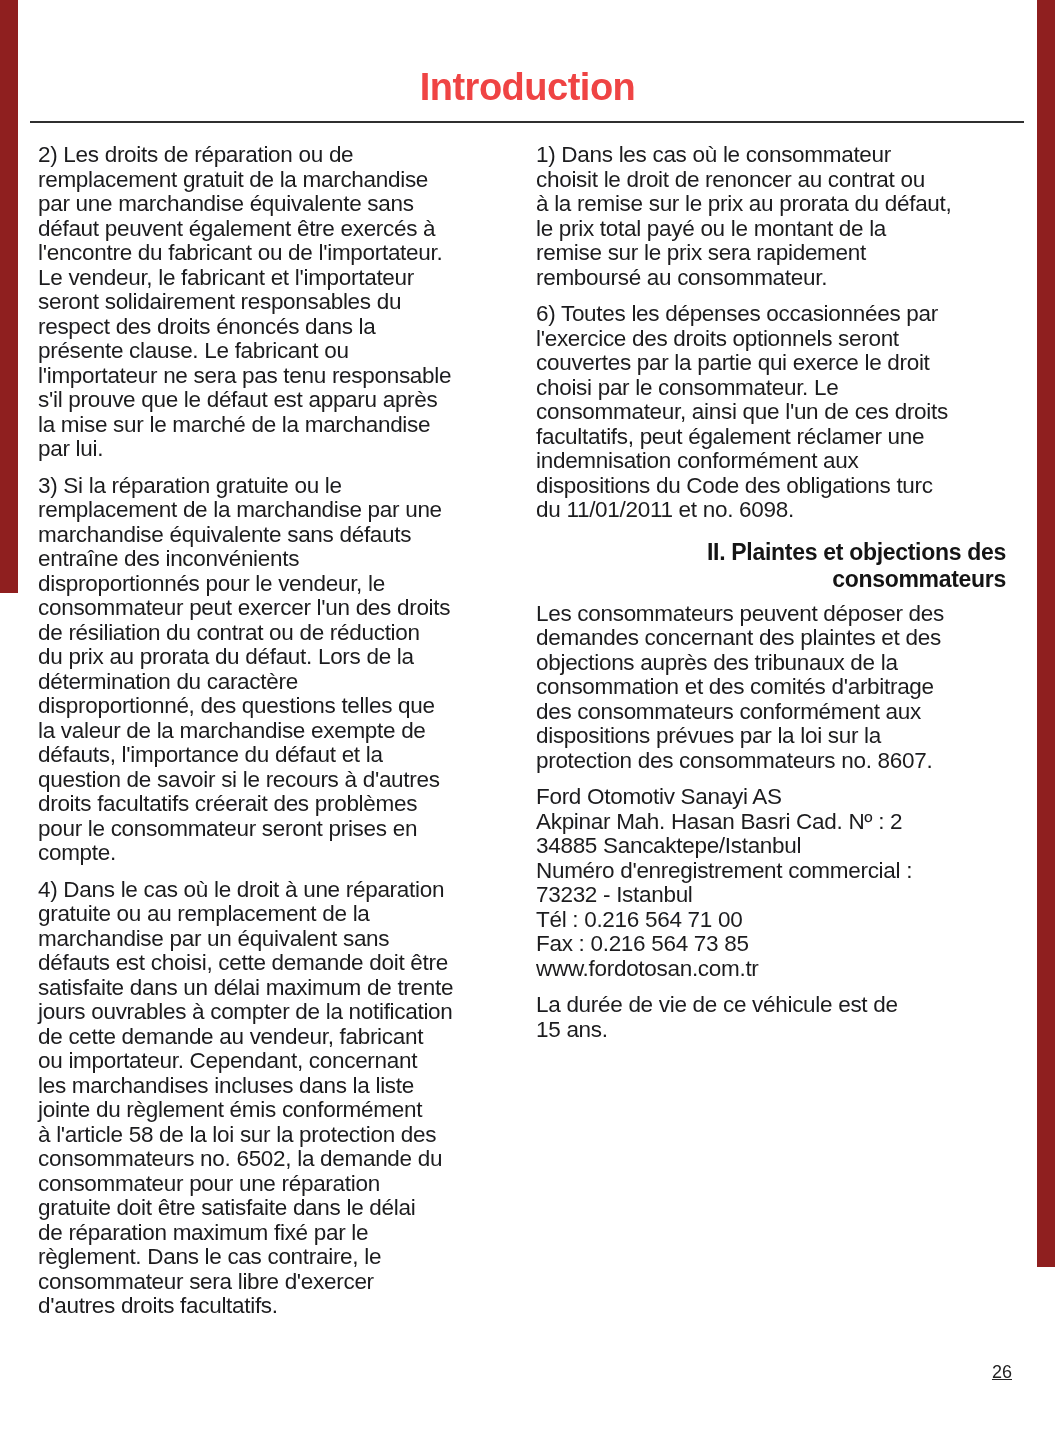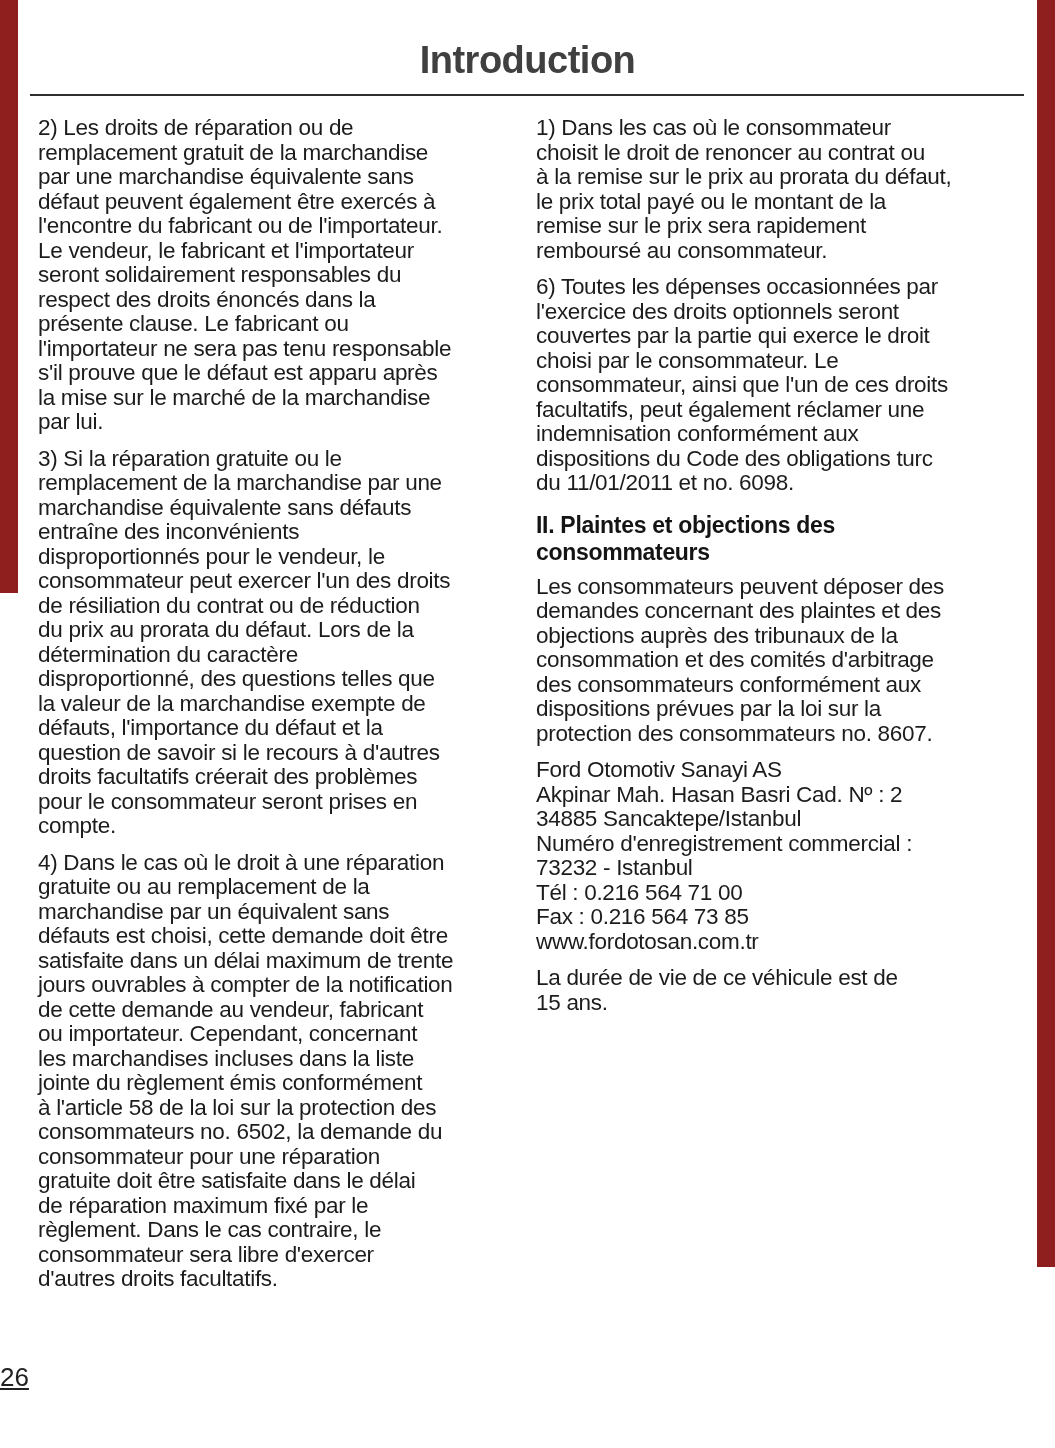--- a/index.html
+++ b/index.html
@@ -11,26 +11,26 @@
     font-family: "Liberation Sans", sans-serif;
     color: #1c1c1e;
     overflow: hidden;
   }
   .edge-bar { position: absolute; top: 0; width: 18px; }
   #left-bar  { left: 0;  height: 593px; }
   #right-bar { right: 0; height: 1267px; }
 
   .page-title {
     margin: 0;
-    padding-top: 39px;
+    padding-top: 66px;
     text-align: center;
     font-size: 38px;
     font-weight: bold;
     letter-spacing: -0.5px;
-    color: #404040;
+    color: #ef4444;
     line-height: 42px;
   }
   .title-rule {
     height: 2px;
     background: #2f2f2f;
     margin: 13px 31px 0 30px;
   }
   .columns {
     display: flex;
     margin: 0 0 0 38px;
@@ -46,36 +46,37 @@
     white-space: pre-line;
   }
   .sub-heading {
     margin: 16px 0 9px 0;
     font-size: 23px;
     line-height: 27px;
     font-weight: bold;
     letter-spacing: -0.3px;
     color: #141414;
     white-space: pre-line;
+    text-align: right;
   }
   .section-heading {
     margin: 20px 0 13px 0;
     font-size: 30px;
     line-height: 34px;
     font-weight: bold;
     letter-spacing: -0.4px;
     color: #141414;
   }
   .page-number {
     position: absolute;
     left: 0;
     right: 43px;
     top: 1362px;
-    text-align: left;
-    font-size: 26px;
+    text-align: right;
+    font-size: 18px;
     color: #222222;
     text-decoration: underline;
   }
 </style>
 </head>
 <body>
 
 <div id="page" style="color: rgb(28, 28, 30);">
 
   <div id="left-bar" class="edge-bar" style="background: rgb(143, 31, 31);"></div>

